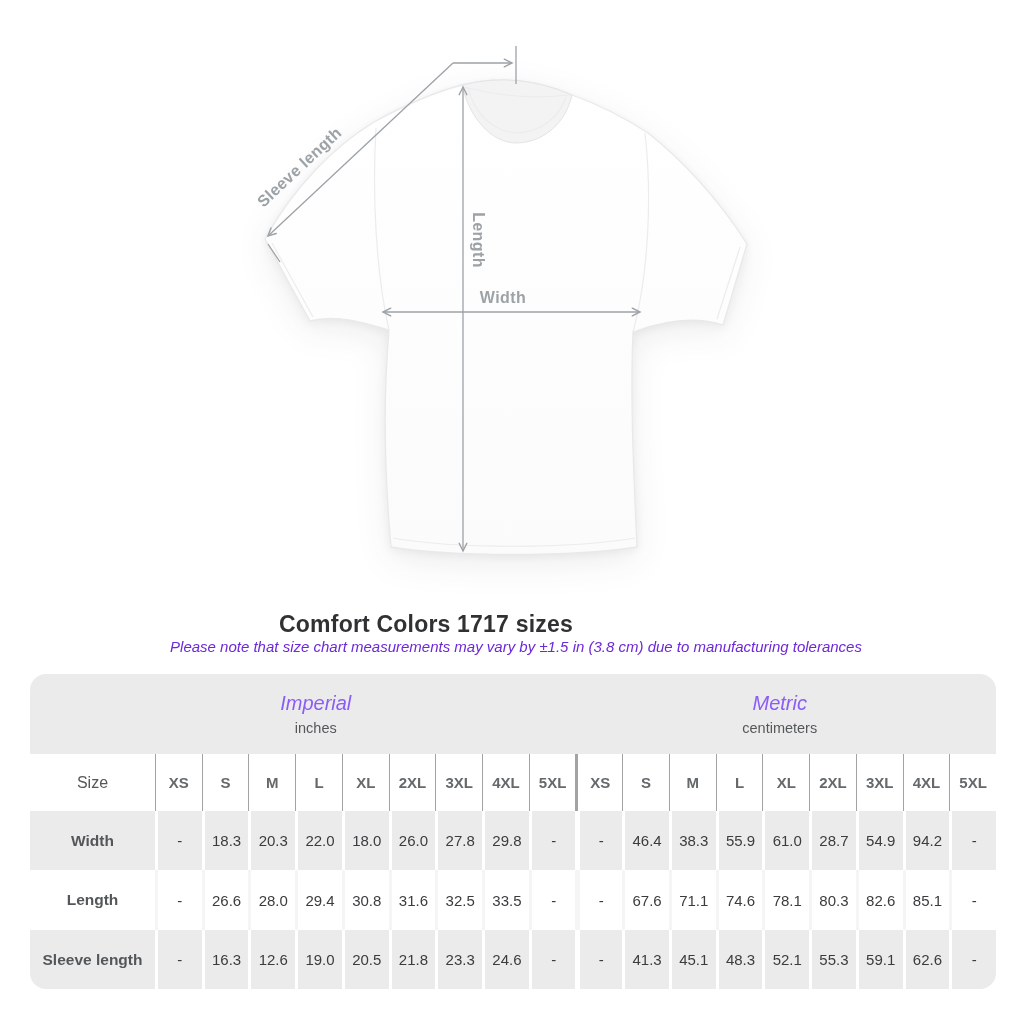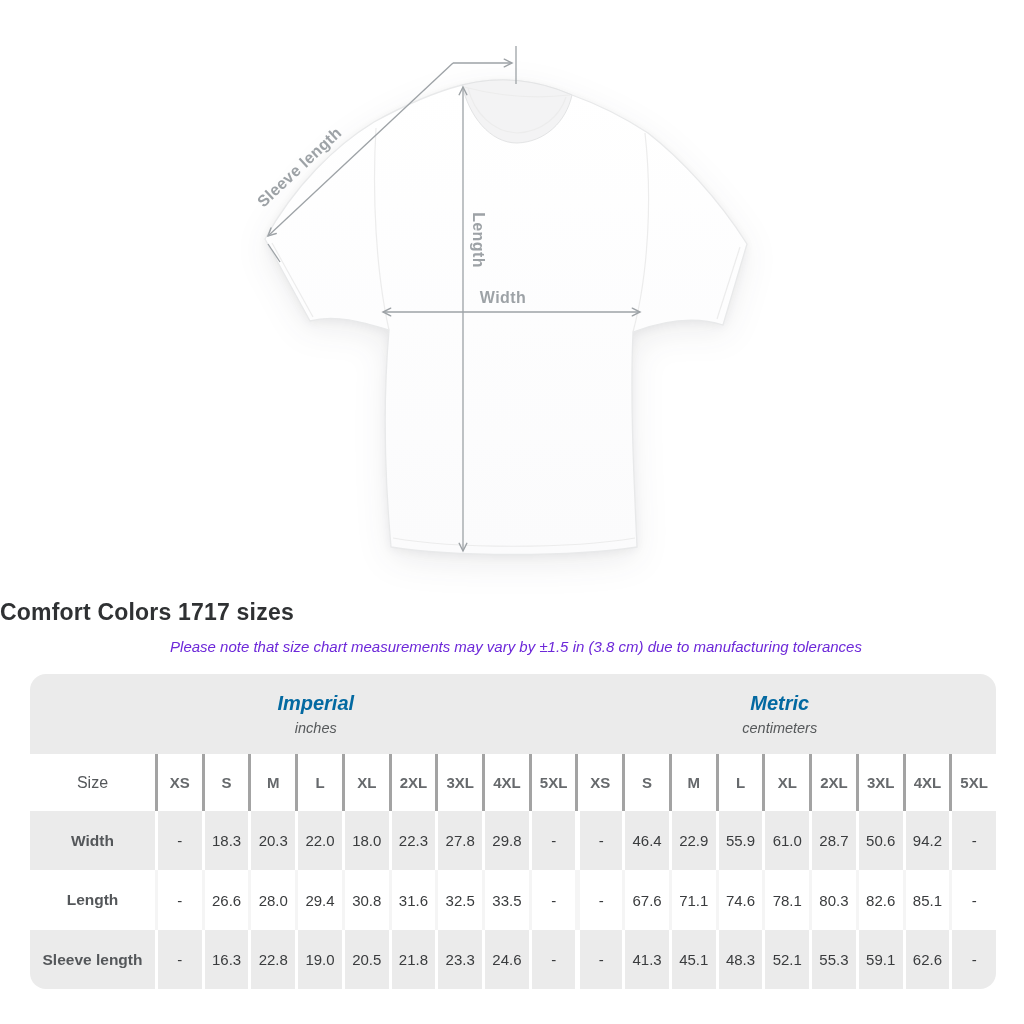--- a/index.html
+++ b/index.html
@@ -13,43 +13,43 @@
   .diagram svg { display:block; width:1024px; height:600px; }
   .tee { filter: drop-shadow(0 10px 16px rgba(40,40,45,.08)) drop-shadow(0 2px 5px rgba(40,40,45,.05)); }
   .tee-body { fill:url(#teeGrad); stroke:#e8e9ea; stroke-width:1.3; }
   .neck-hole { fill:#f3f3f4; stroke:#e3e4e5; stroke-width:1; }
   .seam { fill:none; stroke:#ececec; stroke-width:1.2; }
   .ann line { stroke:#9da2a6; stroke-width:1.3; fill:none; }
   .ann text { font-family:"Liberation Sans",sans-serif; font-weight:700; font-size:16px;
               fill:#9da2a6; letter-spacing:.4px; }
   
   .title {
-    position:absolute; left:0; top:599px; width:828px; margin:0; text-align:left;
+    position:absolute; left:0; top:599px; width:828px; margin:12px; text-align:center;
     font-size:23px; font-weight:700; color:#2f3133; letter-spacing:.2px;
   }
   .subtitle {
     position:absolute; left:0; top:634px; width:1024px; margin:4px; text-align:center;
     font-style:italic; font-size:15px; color:#6d28d9;
   }
   
   .sizetable {
     position:absolute; left:30px; top:674px; width:966px;
     display:grid;
     grid-template-columns:125px repeat(18, 1fr);
     grid-template-rows:80px 57px 59px 60px 59px;
   }
   .gh { background:#ebebeb; display:flex; flex-direction:column; align-items:center;
         justify-content:center; gap:5px; }
   .gh-imperial { grid-column:1 / 11; border-top-left-radius:16px; padding-left:26px; }
   .gh-metric   { grid-column:11 / 20; border-top-right-radius:16px; padding-right:12px; }
-  .gname { font-style:italic; font-weight:700; font-size:20px; color:#0369a1; }
-  .gunit { font-style:italic; font-size:14.5px; color:#55585a; }
+  .gname { font-style:italic; font-weight:400; font-size:20px; color:#8b5cf6; }
+  .gunit { font-size:14.5px; color:#55585a; }
   .cell { display:flex; align-items:center; justify-content:center; background:#fff; }
   .shead { font-weight:400; font-size:16px; color:#54575a; }
-  .sh { font-weight:700; font-size:15px; color:#66696c; border-left:3px solid #a3a3a3; }
+  .sh { font-weight:700; font-size:15px; color:#66696c; border-left:1px solid #a3a3a3; }
   .sh.dg { border-left-width:3px; }
   .rl  { font-weight:700; font-size:15.5px; color:#54575a; }
   .num { font-size:15px; color:#3a3c3e; }
   .rg  { background:#ebebeb; }
   .rw  { background:#ffffff; }
   .dv  { border-left:3px solid #ffffff; }
   .dvw { border-left:3px solid #f5f5f5; }
   .dg2 { border-left:5px solid #ffffff; }
   .dg2w{ border-left:5px solid #f5f5f5; }
   .blc { border-bottom-left-radius:16px; }
@@ -146,31 +146,31 @@
     <div class="cell sh">3XL</div>
     <div class="cell sh">4XL</div>
     <div class="cell sh">5XL</div>
 
     <div class="cell rl rg">Width</div>
     <div class="cell num rg dv">-</div>
     <div class="cell num rg dv">18.3</div>
     <div class="cell num rg dv">20.3</div>
     <div class="cell num rg dv">22.0</div>
     <div class="cell num rg dv">18.0</div>
-    <div class="cell num rg dv">22.3</div>
+    <div class="cell num rg dv">26.0</div>
     <div class="cell num rg dv">27.8</div>
     <div class="cell num rg dv">29.8</div>
     <div class="cell num rg dv">-</div>
     <div class="cell num rg dg2">-</div>
     <div class="cell num rg dv">46.4</div>
-    <div class="cell num rg dv">22.9</div>
+    <div class="cell num rg dv">38.3</div>
     <div class="cell num rg dv">55.9</div>
     <div class="cell num rg dv">61.0</div>
     <div class="cell num rg dv">28.7</div>
-    <div class="cell num rg dv">50.6</div>
+    <div class="cell num rg dv">54.9</div>
     <div class="cell num rg dv">94.2</div>
     <div class="cell num rg dv">-</div>
 
     <div class="cell rl rw">Length</div>
     <div class="cell num rw dvw">-</div>
     <div class="cell num rw dvw">26.6</div>
     <div class="cell num rw dvw">28.0</div>
     <div class="cell num rw dvw">29.4</div>
     <div class="cell num rw dvw">30.8</div>
     <div class="cell num rw dvw">31.6</div>
@@ -183,21 +183,21 @@
     <div class="cell num rw dvw">74.6</div>
     <div class="cell num rw dvw">78.1</div>
     <div class="cell num rw dvw">80.3</div>
     <div class="cell num rw dvw">82.6</div>
     <div class="cell num rw dvw">85.1</div>
     <div class="cell num rw dvw">-</div>
 
     <div class="cell rl rg blc">Sleeve length</div>
     <div class="cell num rg dv">-</div>
     <div class="cell num rg dv">16.3</div>
-    <div class="cell num rg dv">22.8</div>
+    <div class="cell num rg dv">12.6</div>
     <div class="cell num rg dv">19.0</div>
     <div class="cell num rg dv">20.5</div>
     <div class="cell num rg dv">21.8</div>
     <div class="cell num rg dv">23.3</div>
     <div class="cell num rg dv">24.6</div>
     <div class="cell num rg dv">-</div>
     <div class="cell num rg dg2">-</div>
     <div class="cell num rg dv">41.3</div>
     <div class="cell num rg dv">45.1</div>
     <div class="cell num rg dv">48.3</div>

